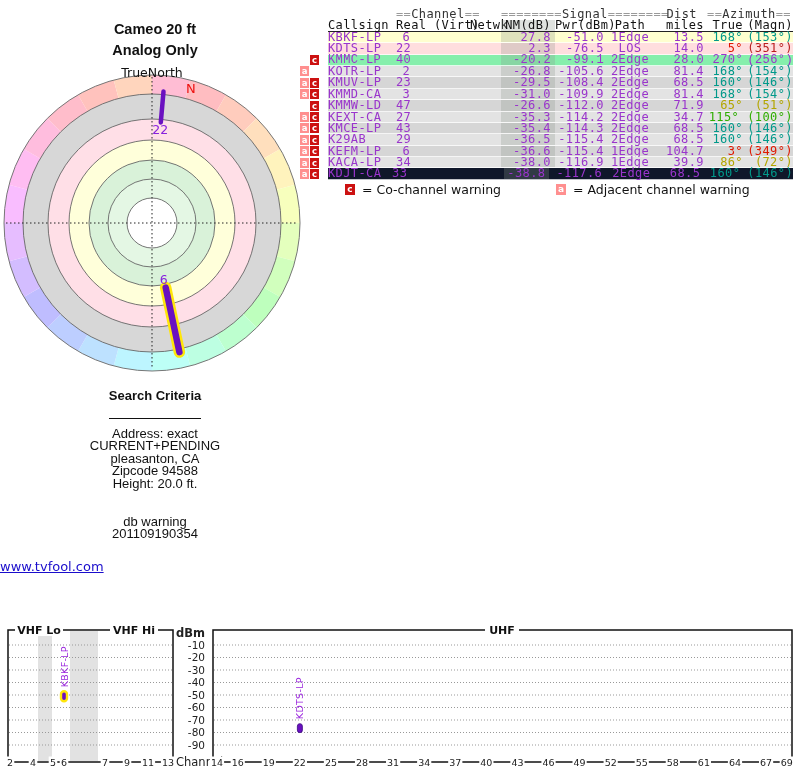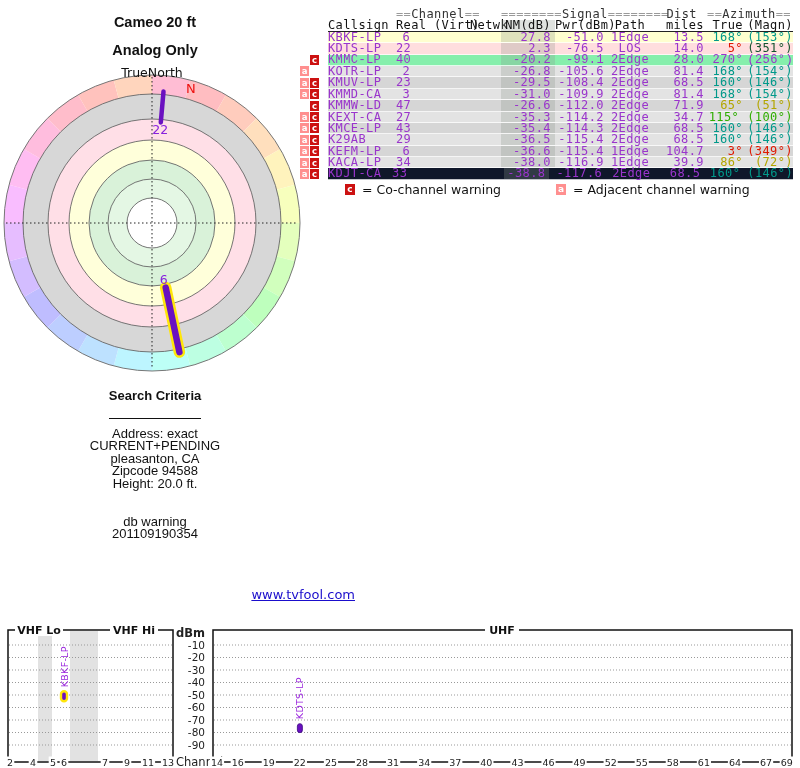--- a/index.html
+++ b/index.html
@@ -6,21 +6,21 @@
   html,body { background:#fff; }
   .page {
     position: relative; width: 800px; height: 768px; background:#fff;
     font-family: "DejaVu Sans", sans-serif; overflow: hidden;
   }
   
   .polar-title {
     position:absolute; left:0; width:310px; text-align:center;
     font-family:"Liberation Sans", sans-serif; font-weight:bold; font-size:14.5px; color:#111;
   }
-  #polar-title1 { top:14px; }
+  #polar-title1 { top:21px; }
   #polar-title2 { top:42px; }
   #polar-svg { position:absolute; left:0; top:62px; }
   
   #signal-table {
     position:absolute; left:300px; top:9px; width:500px;
     font-family:"DejaVu Sans Mono", monospace; font-size:12px; letter-spacing:0.4px; color:#111;
   }
   .trow { display:flex; height:11.4px; line-height:11.5px; white-space:nowrap; }
   .thead { margin-left:28px; width:465px; }
   .thead2 { border-bottom:1px solid #222; }
@@ -61,21 +61,21 @@
   }
   
   #search {
     position:absolute; left:0; top:390px; width:310px; text-align:center;
     font-family:"Liberation Sans", sans-serif; font-size:13px; line-height:12.6px; color:#111;
   }
   #search-title { font-weight:bold; font-size:13px; border-bottom:1.5px solid #111; display:inline-block; padding-bottom:15px; }
   #search-lines { margin-top:9px; }
   #datecode-lines { margin-top:25px; }
   
-  #link-wrap { position:absolute; left:0; top:584px; width:310px; text-align:right;margin-left:45px; }
+  #link-wrap { position:absolute; left:0; top:556px; width:310px; text-align:left; }
   #tvfool-link {
     font-family:"DejaVu Sans", sans-serif; font-size:13px; color:#1a0dcc;
     text-decoration:underline; cursor:pointer;
   }
   
   #spectrum-svg { position:absolute; left:0; top:620px; }
   text { user-select:none; }
 </style>
 </head>
 <body>
@@ -173,21 +173,21 @@
         <span class="rowbg" style="background:#ffdede;">
           <span class="cell cs purple">KDTS-LP</span>
           <span class="cell rl purple">22</span>
           <span class="cell vt"></span>
           <span class="cell nw"></span>
           <span class="cell nm purple">2.3</span>
           <span class="cell pw purple">-76.5</span>
           <span class="cell pt purple">LOS</span>
           <span class="cell mi purple">14.0</span>
           <span class="cell tr" style="color:#e01800;">5°</span>
-          <span class="cell mg" style="color:#14532d;">(351°)</span>
+          <span class="cell mg" style="color:#b91c1c;">(351°)</span>
         </span>
       </div>
       <div class="trow">
         <span class="cell warnslot"></span>
         <span class="cell warnslot2">
           <span class="warnbox wc">c</span>
         </span>
         <span class="cell spacer7"></span>
         <span class="rowbg" style="background:#86efac;font-family:Liberation Mono, monospace;">
           <span class="cell cs purple">KMMC-LP</span>

